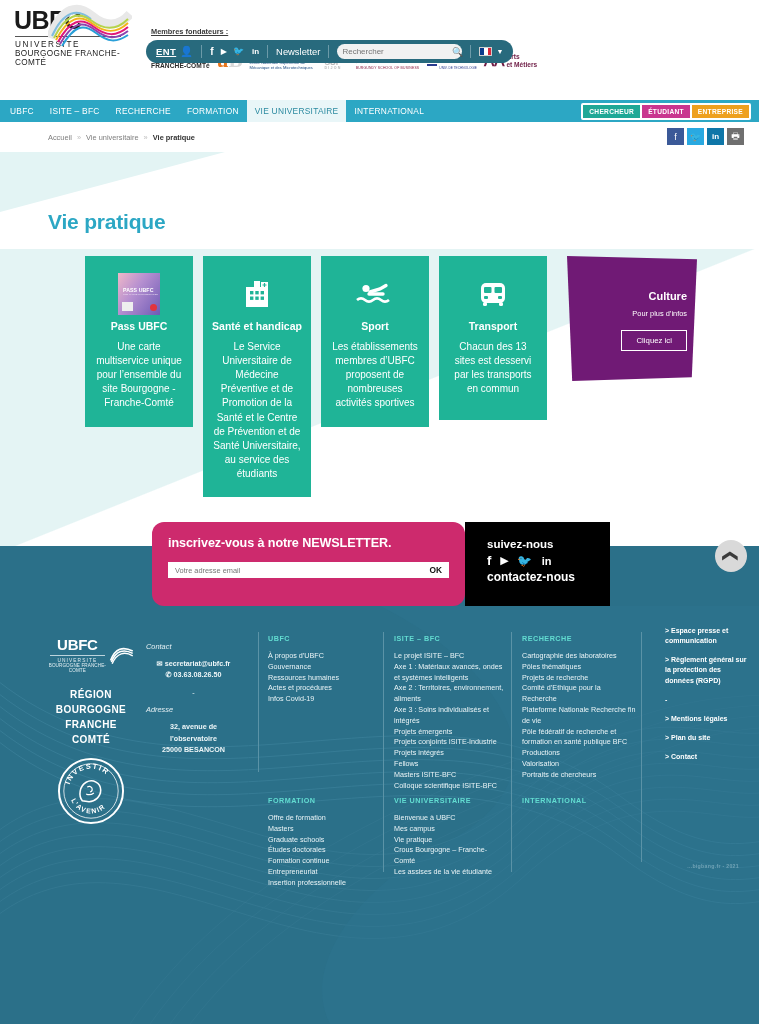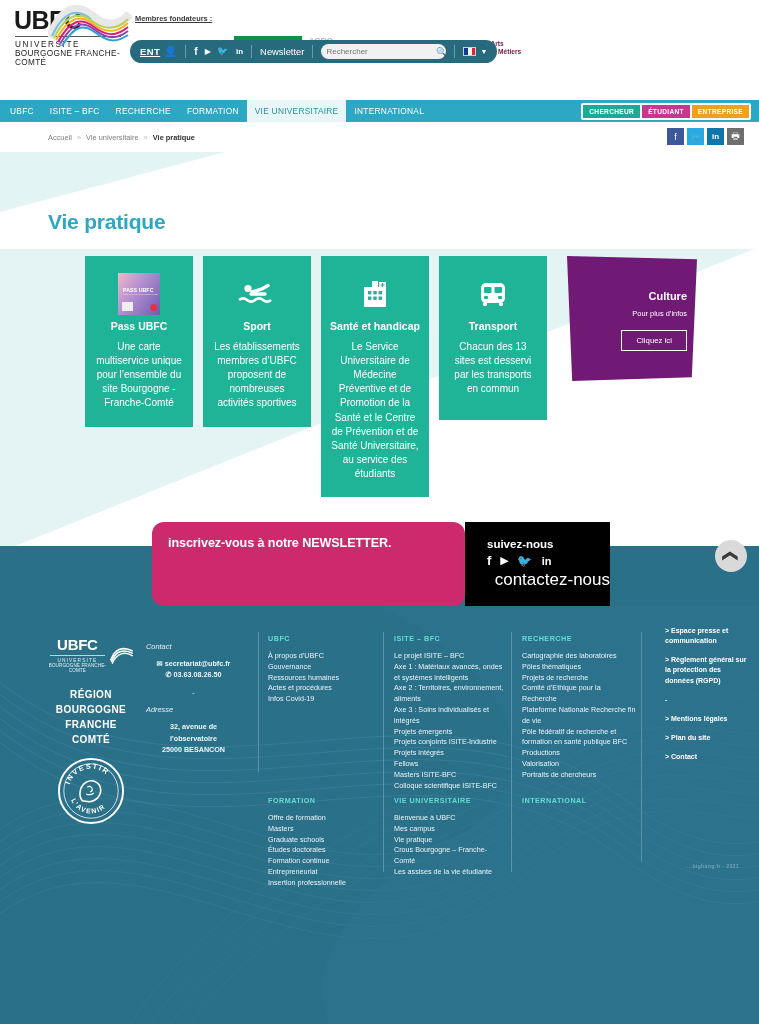--- a/index.html
+++ b/index.html
@@ -20,21 +20,21 @@
   .logo-block { width: 130px; padding: 8px 0 0 8px; position: relative; }
   .logo-ubfc-txt {
     font-size: 25px; font-weight: bold; letter-spacing: -0.5px;
     color: #1b1b1b; line-height: 1; padding-left: 6px;
   }
   .logo-rule { width: 106px; height: 1px; background:#555; margin:3px 0 3px 7px; }
   .logo-sub1 { font-size: 8.2px; letter-spacing: 1.6px; color:#1b1b1b; padding-left: 7px; }
   .logo-sub2 { font-size: 8.2px; letter-spacing: 0.35px; color:#1b1b1b; padding-left: 7px; }
   .logo-swoosh { position:absolute; left: 48px; top: 2px; width: 84px; height: 48px; }
 
-  .header-right { flex: 1; padding-top: 14px; position: relative; }
+  .header-right { flex: 1; padding-top: 27px; position: relative; margin-left: 16px; }
   .membres-label {
     font-size: 7.4px; color:#3a3a3a; font-weight: bold;
     text-decoration: underline; margin-left: 5px; margin-bottom: 6px;
   }
   .partner-row { display:flex; align-items:flex-end; gap: 7px; margin-left: 5px; height: 28px; }
   .plogo { display:flex; align-items:center; justify-content:center; }
 
   .plogo-ufc { font-size:6.6px; font-weight:bold; color:#2b2b2b; line-height:1.25; letter-spacing:0.1px; }
   .plogo-ub { font-family:"Liberation Serif", serif; font-size:21px; font-weight:bold; color:#e8761d; line-height:0.9; }
   .plogo-ub .b { color:#d8d8d8; }
@@ -158,21 +158,21 @@
     padding: 0 7px;
   }
   .nl-form input {
     flex:1; border:0; outline:none; font-size:7.4px; color:#8c8c8c;
     font-family:"Liberation Sans", sans-serif; background:transparent;
   }
   .nl-ok { font-size:8.4px; font-weight:bold; color:#111; }
   .nl-black { width:145px; background:#000; color:#fff; padding: 16px 0 0 22px; }
   .nl-follow { font-size:11.5px; font-weight:bold; }
   .nl-socials { display:flex; gap:9px; margin: 3px 0 2px; font-size:13px; align-items:center; }
-  .nl-contact { font-size:17px; font-weight:normal;text-align:right; }
+  .nl-contact { font-size:12px; font-weight:bold; }
 
   
   .footer {
     position:absolute; left:0; top:546px; width:759px; height:478px;
     background:#2b7089; overflow:hidden;
   }
   .footer svg.waves { position:absolute; left:0; top:0; }
   .footer-inner { position:relative; z-index:3; }
 
   .f-logo-col { position:absolute; left:48px; top:90px; width:86px; text-align:center; }
@@ -359,50 +359,50 @@
             <div class="chip"></div>
             <div class="dot"></div>
           </div>
         </div>
         <div class="card-title">Pass UBFC</div>
         <div class="card-desc">Une carte multiservice unique pour l’ensemble du site Bourgogne - Franche-Comté</div>
       </div>
 
       <div class="card h-tall">
         <div class="card-ico">
-          <svg width="38" height="22" viewBox="0 0 38 22">
-            <circle cx="10" cy="5.5" r="3.6" fill="#fff"></circle>
-            <path d="M14 9 L24 6 L30 2.5" stroke="#fff" stroke-width="3.4" fill="none" stroke-linecap="round"></path>
-            <path d="M13 11 L27 11" stroke="#fff" stroke-width="3.4" stroke-linecap="round"></path>
-            <path d="M1 17 q4 -3.2 8 0 q4 3.2 8 0 q4 -3.2 8 0 q4 3.2 8 0" stroke="#fff" stroke-width="2.8" fill="none"></path>
-          </svg>
-        </div>
-        <div class="card-title">Sport</div>
-        <div class="card-desc">Les établissements membres d’UBFC proposent de nombreuses activités sportives</div>
-      </div>
-
-      <div class="card h-tall">
-        <div class="card-ico">
           <svg width="30" height="28" viewBox="0 0 30 28">
             <rect x="4" y="7" width="22" height="20" fill="#fff"></rect>
             <rect x="12" y="1" width="6" height="7" fill="#fff"></rect>
             <rect x="19" y="2" width="7" height="6" fill="#fff"></rect>
             <path d="M22.5 3 v4 M20.5 5 h4" stroke="#1fb497" stroke-width="1.2"></path>
             <g fill="#1fb497">
               <rect x="8" y="11" width="3.4" height="3.4"></rect>
                 <rect x="13.3" y="11" width="3.4" height="3.4"></rect>
                 <rect x="18.6" y="11" width="3.4" height="3.4"></rect>
               <rect x="8" y="16.5" width="3.4" height="3.4"></rect>
                 <rect x="13.3" y="16.5" width="3.4" height="3.4"></rect>
                 <rect x="18.6" y="16.5" width="3.4" height="3.4"></rect>
             </g>
           </svg>
         </div>
         <div class="card-title">Santé et handicap</div>
         <div class="card-desc">Le Service Universitaire de Médecine Préventive et de Promotion de la Santé et le Centre de Prévention et de Santé Universitaire, au service des étudiants</div>
+      </div>
+
+      <div class="card h-tall">
+        <div class="card-ico">
+          <svg width="38" height="22" viewBox="0 0 38 22">
+            <circle cx="10" cy="5.5" r="3.6" fill="#fff"></circle>
+            <path d="M14 9 L24 6 L30 2.5" stroke="#fff" stroke-width="3.4" fill="none" stroke-linecap="round"></path>
+            <path d="M13 11 L27 11" stroke="#fff" stroke-width="3.4" stroke-linecap="round"></path>
+            <path d="M1 17 q4 -3.2 8 0 q4 3.2 8 0 q4 -3.2 8 0 q4 3.2 8 0" stroke="#fff" stroke-width="2.8" fill="none"></path>
+          </svg>
+        </div>
+        <div class="card-title">Sport</div>
+        <div class="card-desc">Les établissements membres d’UBFC proposent de nombreuses activités sportives</div>
       </div>
 
       <div class="card h-tall">
         <div class="card-ico">
           <svg width="30" height="26" viewBox="0 0 30 26">
             <rect x="3" y="2" width="24" height="20" rx="5" fill="#fff"></rect>
             <rect x="6" y="6" width="7.5" height="6" rx="1" fill="#1fb497"></rect>
             <rect x="16.5" y="6" width="7.5" height="6" rx="1" fill="#1fb497"></rect>
             <rect x="6" y="15" width="4" height="3" rx="1" fill="#1fb497"></rect>
             <rect x="20" y="15" width="4" height="3" rx="1" fill="#1fb497"></rect>
@@ -592,20 +592,24 @@
     </div>
 
     <div class="copyright">...bigbang.fr  -  2021</div>
   </div>
 </div>
 
 <div class="nlwrap">
   <div class="spacer"></div>
   <div class="nl-pink">
     <div class="nl-head">inscrivez-vous à notre NEWSLETTER.</div>
+    <div class="nl-form">
+      <input placeholder="Votre adresse email" style="">
+      <span class="nl-ok">OK</span>
+    </div>
   </div>
   <div class="nl-black">
     <div class="nl-follow">suivez-nous</div>
     <div class="nl-socials">
       <span style="font-weight:bold">f</span>
       <span style="font-size:11px">▶</span>
       <span style="font-size:12px">🐦</span>
       <span style="font-weight:bold;font-size:11px">in</span>
     </div>
     <div class="nl-contact">contactez-nous</div>

